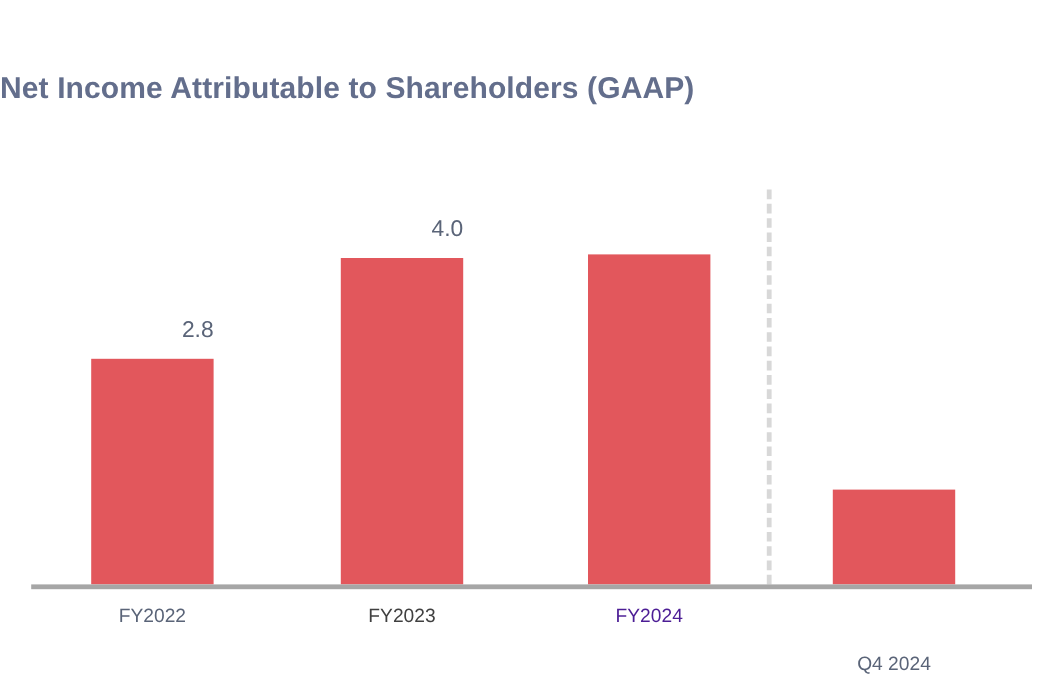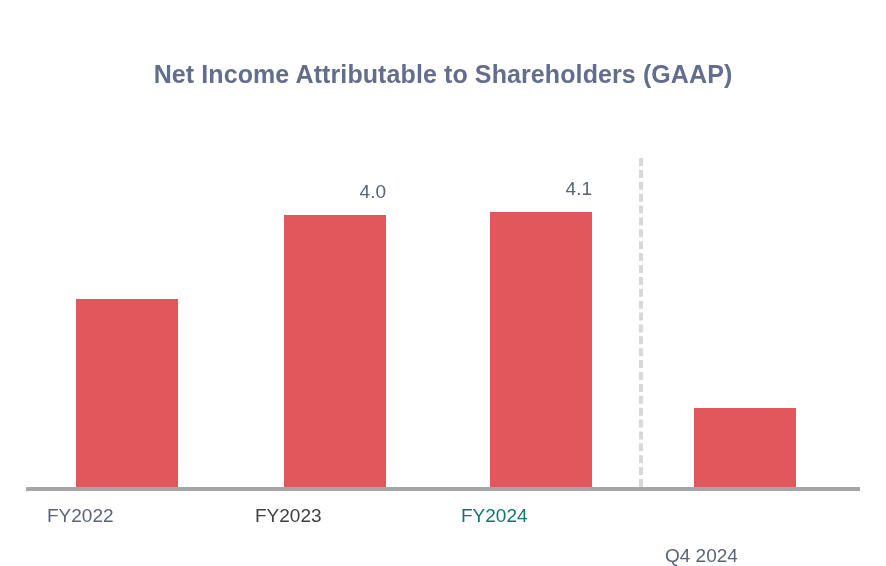--- a/index.html
+++ b/index.html
@@ -20,21 +20,20 @@
     background: #ffffff;
     overflow: hidden;
   }
 
   
   .chart-title {
     position: absolute;
     left: 0;
     top: 60px;
     width: 886px;
-    text-align: center;
     font-size: 25px;
     font-weight: bold;
     color: #636E8C;
     letter-spacing: 0.1px;
     white-space: nowrap;
   }
 
   
   .plot {
     position: absolute;
@@ -74,48 +73,48 @@
     width: 102px;
     text-align: right;
     font-size: 19px;
     color: #5A6478;
     white-space: nowrap;
   }
   .cat-label {
     position: absolute;
     top: 505px;
     width: 160px;
-    text-align: left;
-    font-size: 19px;
+    text-align: center;
+    font-size: 16px;
     color: #5A6478;
     white-space: nowrap;
   }
 </style>
 </head>
 <body>
 
 <div id="slide" style="background: rgb(255, 255, 255);">
 
   <div class="chart-title" style="color: rgb(99, 110, 140);">Net Income Attributable to Shareholders (GAAP)</div>
 
   <div class="plot">
 
+    <div class="bar-value" id="v0" style="left: 76px; top: 265px; width: 102px; color: rgb(90, 100, 120);">2.8</div>
     <div class="bar" id="b0" style="left: 76px; top: 299px; height: 188px; width: 102px; background: rgb(226, 87, 92);"></div>
 
     <div class="bar-value" id="v1" style="left: 284px; top: 181px; width: 102px; color: rgb(90, 100, 120);">4.0</div>
     <div class="bar" id="b1" style="left: 284px; top: 215px; height: 272px; width: 102px; background: rgb(226, 87, 92);"></div>
 
-    <div class="bar-value" id="v2" style="left: 490px; top: 178px; width: 102px; color: rgb(90, 100, 120);">4.1</div>
     <div class="bar" id="b2" style="left: 490px; top: 212px; height: 275px; width: 102px; background: rgb(226, 87, 92);"></div>
 
     <div class="bar" id="b3" style="left: 694px; top: 408px; height: 79px; width: 102px; background: rgb(226, 87, 92);"></div>
 
     <div class="divider" style="border-left-color: rgb(216, 216, 216);"></div>
 
     <div class="axis-line" style="background: rgb(166, 166, 166);"></div>
 
     <div class="cat-label" id="c0" style="left: 47px; color: rgb(90, 100, 120);">FY2022</div>
     <div class="cat-label" id="c1" style="left: 255px; color: #404040;">FY2023</div>
-    <div class="cat-label" id="c2" style="left: 461px; color: #0f766e;">FY2024</div>
+    <div class="cat-label" id="c2" style="left: 461px; color: #4c1d95;">FY2024</div>
     <div class="cat-label" id="c3" style="left: 665px; color: rgb(90, 100, 120); margin-top: 40px;">Q4 2024</div>
 
   </div>
 </div>
 
 </body></html>

